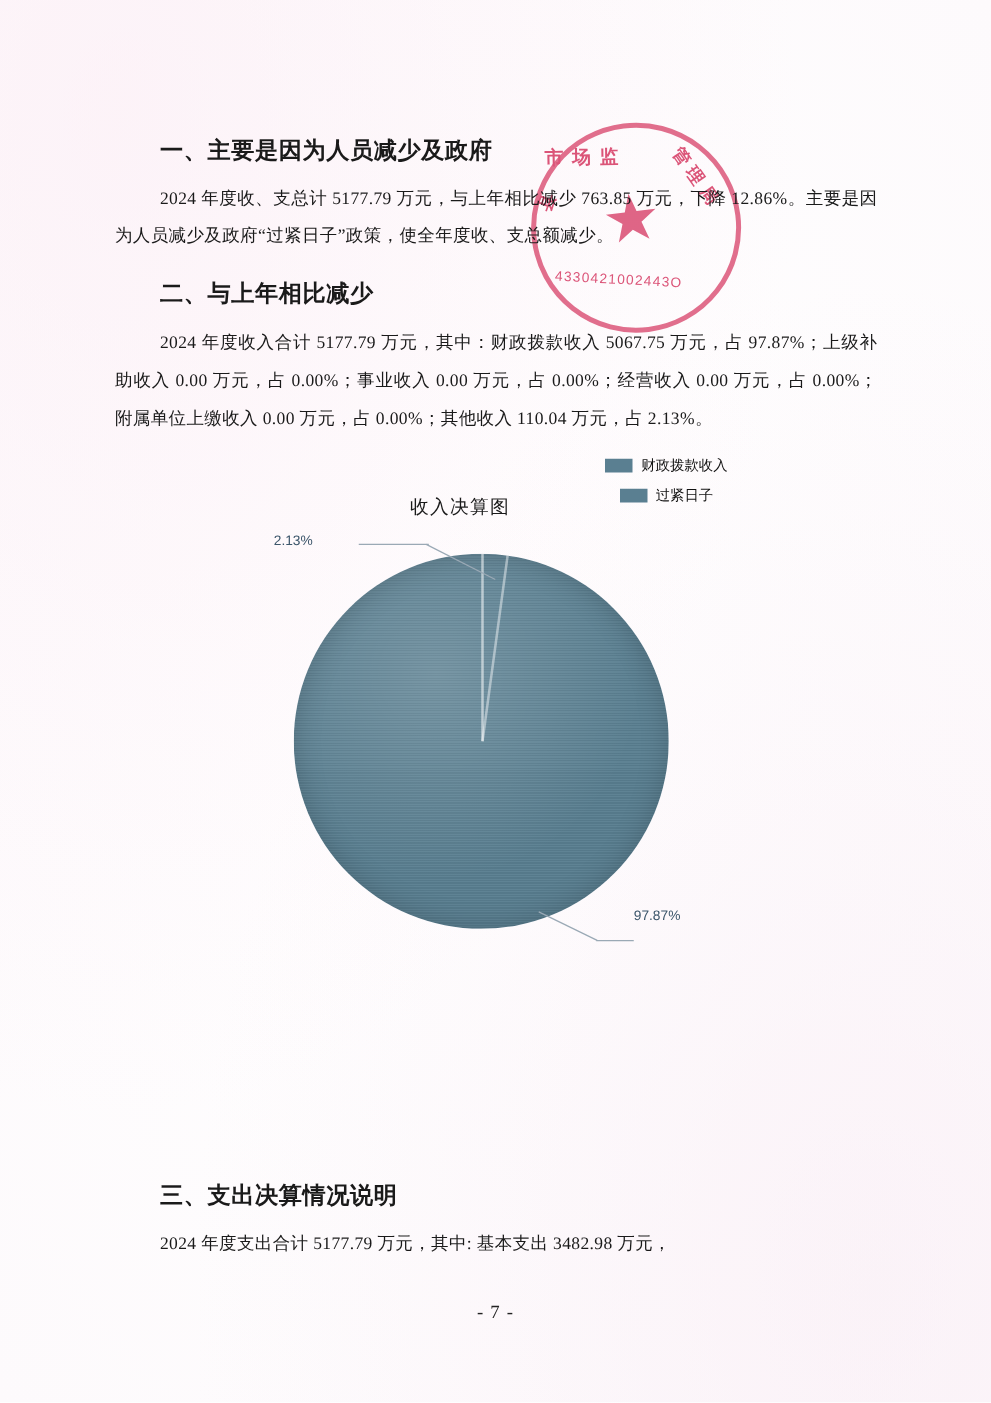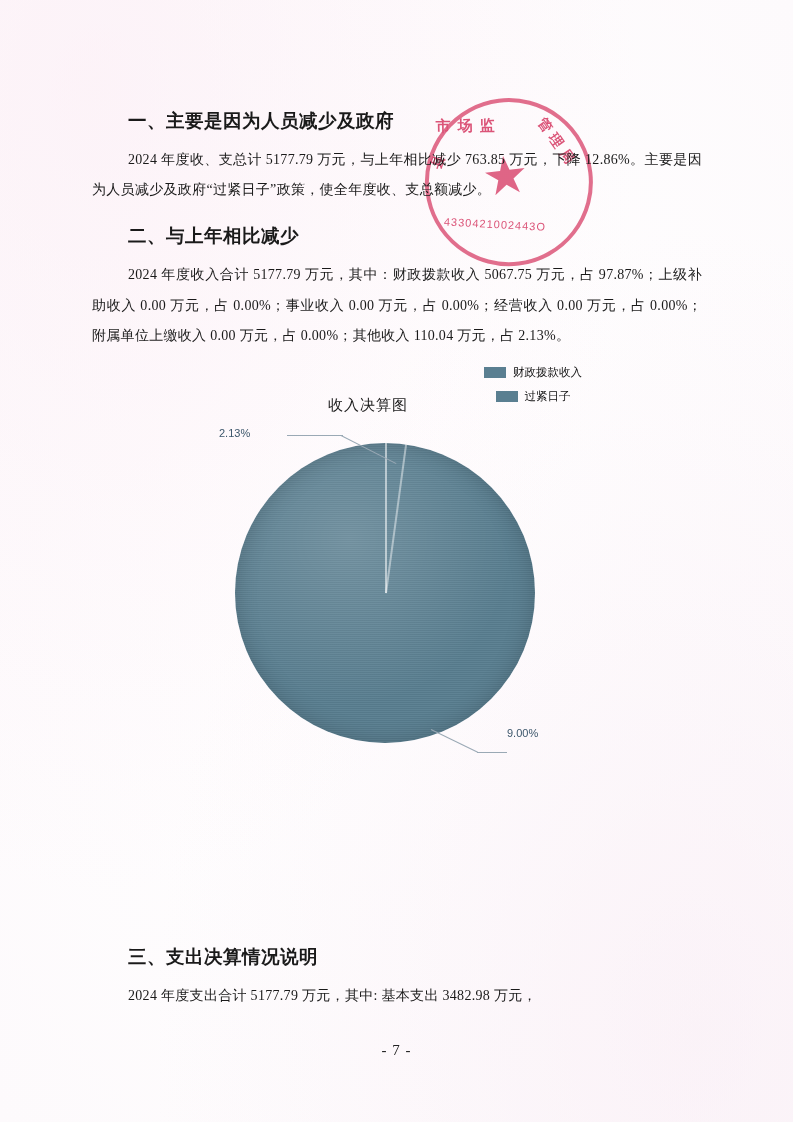--- a/index.html
+++ b/index.html
@@ -291,21 +291,21 @@
 
       <div class="pie-wrap">
         <div class="pie">
           <div class="pie-seam2"></div>
         </div>
 
         <div class="label-small label-top">2.13%</div>
         <div class="leader leader-top-a"></div>
         <div class="leader leader-top-b"></div>
 
-        <div class="label-small label-bottom">9.00%</div>
+        <div class="label-small label-bottom">97.87%</div>
         <div class="leader leader-bot-a"></div>
         <div class="leader leader-bot-b"></div>
       </div>
     </div>
 
   </div>
 
   <div class="tail-section">
     <h2 class="section-heading">三、支出决算情况说明</h2>
     <p class="body-text">2024 年度支出合计 5177.79 万元，其中: 基本支出 3482.98 万元，</p>

